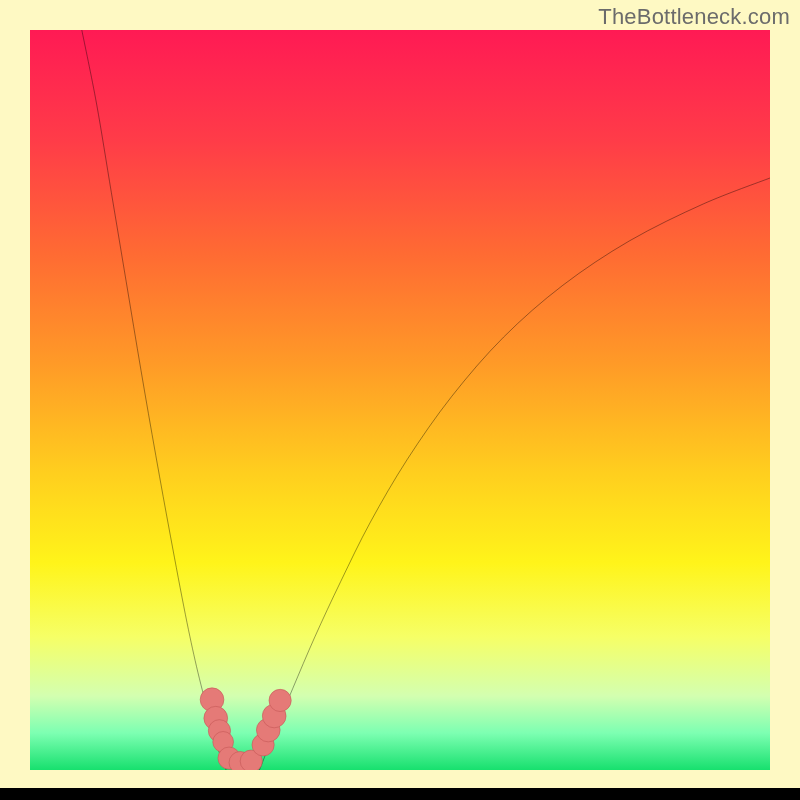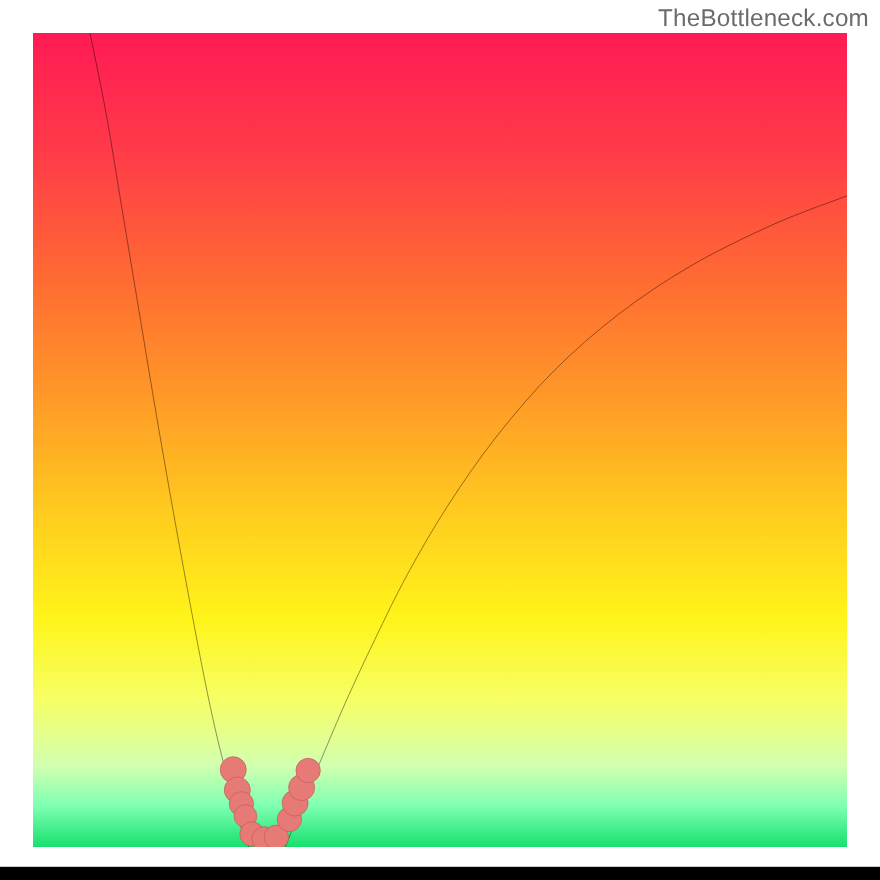--- a/index.html
+++ b/index.html
@@ -9,21 +9,21 @@
     height: 800px;
     background: #000;
     overflow: hidden;
   }
   .frame {
     position: absolute;
     left: 0;
     top: 0;
     width: 800px;
     height: 788px;
-    background: #ffffff;
+    background: #fef9c3;
   }
   .watermark {
     position: absolute;
     top: 4px;
     right: 10px;
     font-family: Arial, Helvetica, sans-serif;
     font-size: 22px;
     font-weight: 500;
     color: #6b6b6b;
     letter-spacing: 0.2px;

